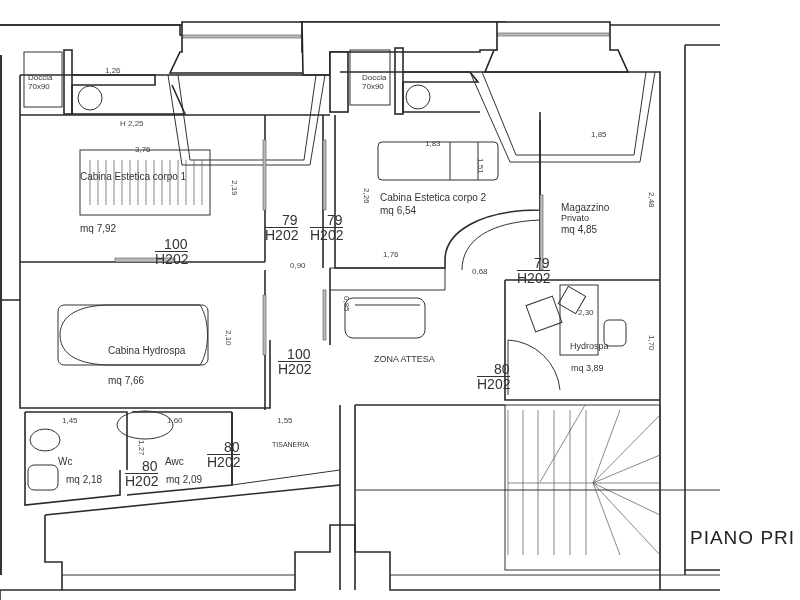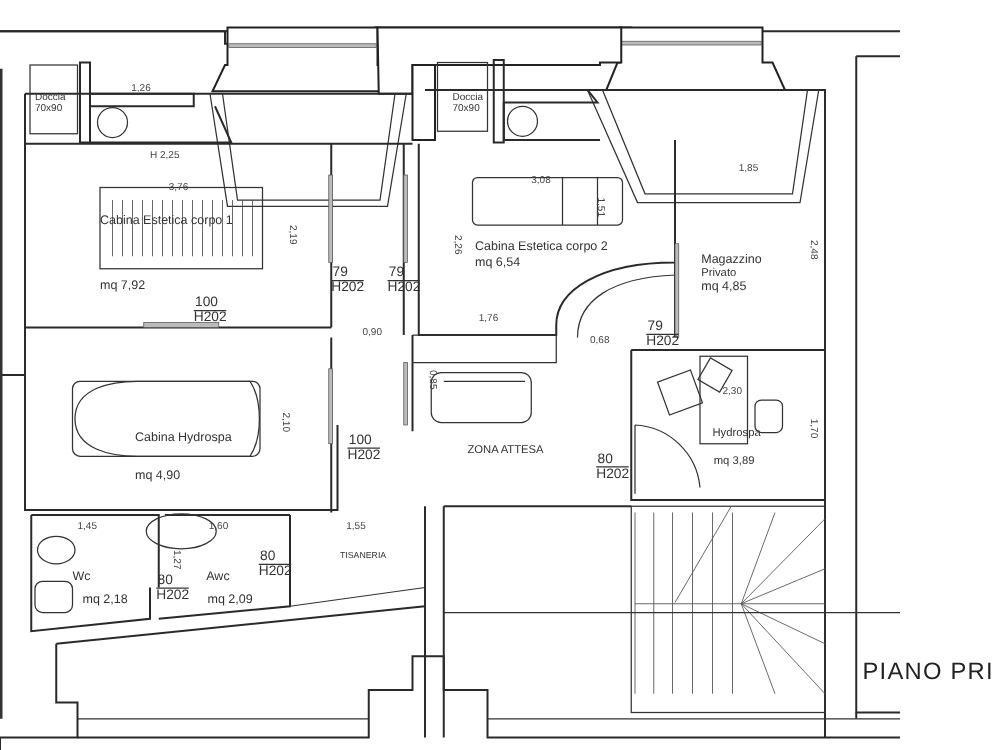--- a/index.html
+++ b/index.html
@@ -7,21 +7,21 @@
   svg{position:absolute;left:0;top:0;}
   .w{fill:none;stroke:#2a2a2a;stroke-width:1.6;}
   .wt{fill:none;stroke:#333;stroke-width:1;}
   .th{fill:none;stroke:#555;stroke-width:0.7;}
   .wall{fill:#fff;stroke:#222;stroke-width:1.6;}
   .glass{fill:#bbb;stroke:#555;stroke-width:0.6;}
   .lbl{position:absolute;color:#333;white-space:nowrap;line-height:1;}
   .room{font-size:10px;}
   .dim{font-size:8px;color:#444;}
   .dimv{font-size:8px;color:#444;transform:rotate(90deg);transform-origin:left top;}
-  .door{font-size:11px;text-align:left;color:#333;}
+  .door{font-size:14px;text-align:right;color:#333;}
   .door .n{border-bottom:1px solid #333;display:block;padding:0 1px;}
   .title{font-size:19px;color:#222;letter-spacing:1px;}
 </style>
 </head>
 <body>
 
 <svg width="800" height="600">
 
   <path class="w" d="M0 25 H180 V35 H183 M300 25 V22 H505 V25 H720"></path>
   <path class="w" d="M0 25 H182"></path>
@@ -124,21 +124,21 @@
   <path class="w" d="M685 570 V575"></path>
 </svg>
 
 <div class="lbl" style="left:28px;top:73px;font-size:8px;line-height:9px"><span>Doccia</span><br><span>70x90</span></div>
 <div class="lbl" style="left:362px;top:73px;font-size:8px;line-height:9px"><span>Doccia</span><br><span>70x90</span></div>
 
 <div class="lbl room" style="left:80px;top:172px">Cabina Estetica corpo 1</div>
 <div class="lbl room" style="left:80px;top:224px">mq 7,92</div>
 
 <div class="lbl room" style="left:108px;top:346px">Cabina Hydrospa</div>
-<div class="lbl room" style="left:108px;top:376px">mq 4,90</div>
+<div class="lbl room" style="left:108px;top:376px">mq 7,66</div>
 
 <div class="lbl room" style="left:380px;top:193px">Cabina Estetica corpo 2</div>
 <div class="lbl room" style="left:380px;top:206px">mq 6,54</div>
 
 <div class="lbl" style="left:561px;top:203px;font-size:10px">Magazzino</div>
 <div class="lbl" style="left:561px;top:214px;font-size:9px">Privato</div>
 <div class="lbl" style="left:561px;top:225px;font-size:10px">mq 4,85</div>
 
 <div class="lbl" style="left:570px;top:342px;font-size:9px">Hydrospa</div>
 <div class="lbl" style="left:571px;top:364px;font-size:9px">mq 3,89</div>
@@ -149,21 +149,21 @@
 <div class="lbl room" style="left:66px;top:475px">mq 2,18</div>
 <div class="lbl room" style="left:165px;top:457px">Awc</div>
 <div class="lbl room" style="left:166px;top:475px">mq 2,09</div>
 <div class="lbl" style="left:272px;top:441px;font-size:7px">TISANERIA</div>
 
 <div class="lbl dim" style="left:105px;top:67px">1,26</div>
 <div class="lbl dim" style="left:120px;top:120px">H 2,25</div>
 <div class="lbl dim" style="left:135px;top:146px">3,76</div>
 <div class="lbl dimv" style="left:238px;top:180px">2,19</div>
 <div class="lbl dim" style="left:290px;top:262px">0,90</div>
-<div class="lbl dim" style="left:425px;top:140px">3,08</div>
+<div class="lbl dim" style="left:425px;top:140px">1,83</div>
 <div class="lbl dimv" style="left:484px;top:158px">1,51</div>
 <div class="lbl dimv" style="left:370px;top:188px">2,26</div>
 <div class="lbl dim" style="left:383px;top:251px">1,76</div>
 <div class="lbl dim" style="left:472px;top:268px">0,68</div>
 <div class="lbl dim" style="left:591px;top:131px">1,85</div>
 <div class="lbl dimv" style="left:655px;top:192px">2,48</div>
 <div class="lbl dim" style="left:578px;top:309px">2,30</div>
 <div class="lbl dimv" style="left:350px;top:296px">0,85</div>
 <div class="lbl dimv" style="left:232px;top:330px">2,10</div>
 <div class="lbl dimv" style="left:655px;top:335px">1,70</div>

